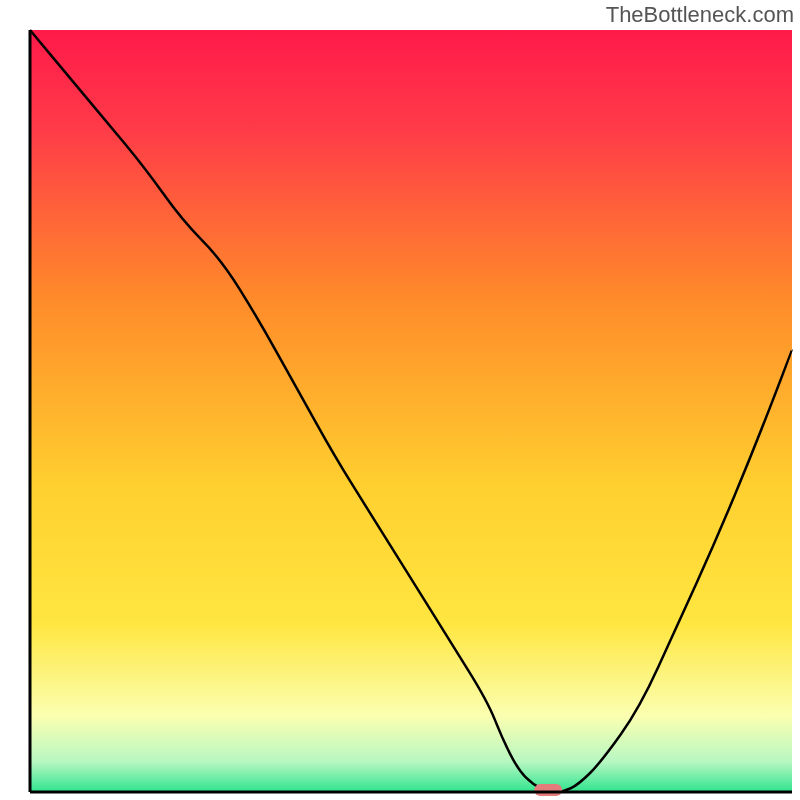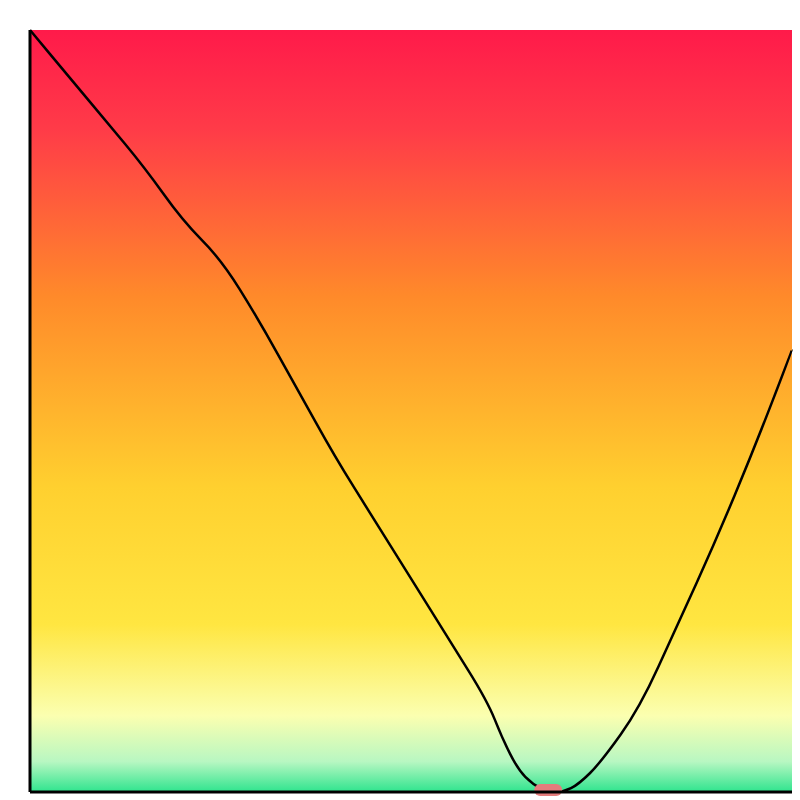--- a/index.html
+++ b/index.html
@@ -44,20 +44,21 @@
   }
   .marker {
     fill: #e47c7c;
     stroke: none;
   }
 </style>
 </head>
 <body>
 <div class="frame">
 
+<span class="watermark">TheBottleneck.com</span>
 
 <svg class="plot" viewBox="0 0 800 800">
   <defs>
     <linearGradient id="bg" x1="0" y1="0" x2="0" y2="1">
       <stop offset="0%" stop-color="#ff1a4a"></stop>
       <stop offset="13%" stop-color="#ff3b48"></stop>
       <stop offset="35%" stop-color="#ff8a2a"></stop>
       <stop offset="60%" stop-color="#ffd02f"></stop>
       <stop offset="78%" stop-color="#ffe641"></stop>
       <stop offset="90%" stop-color="#fbffb0"></stop>

